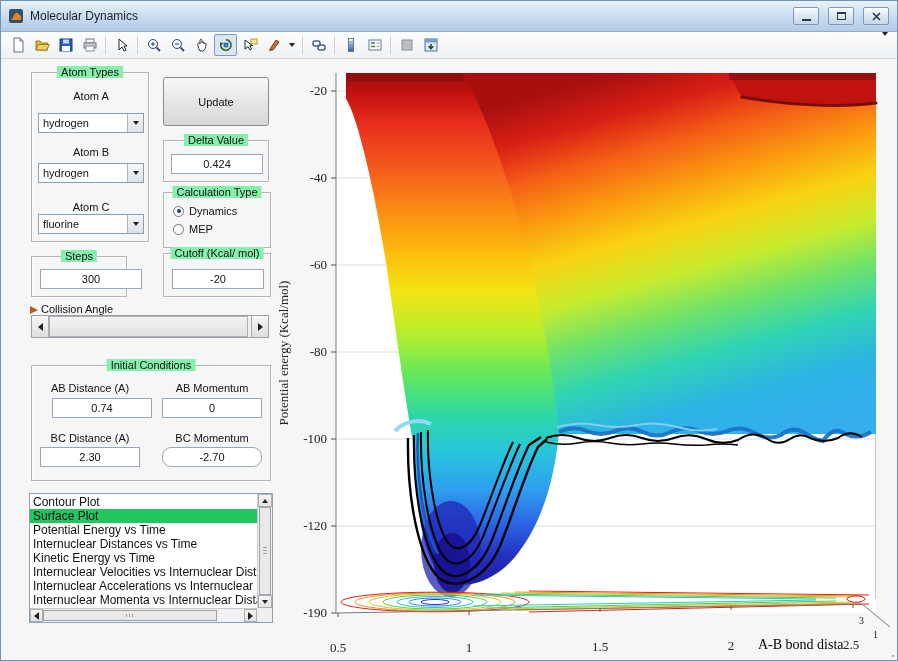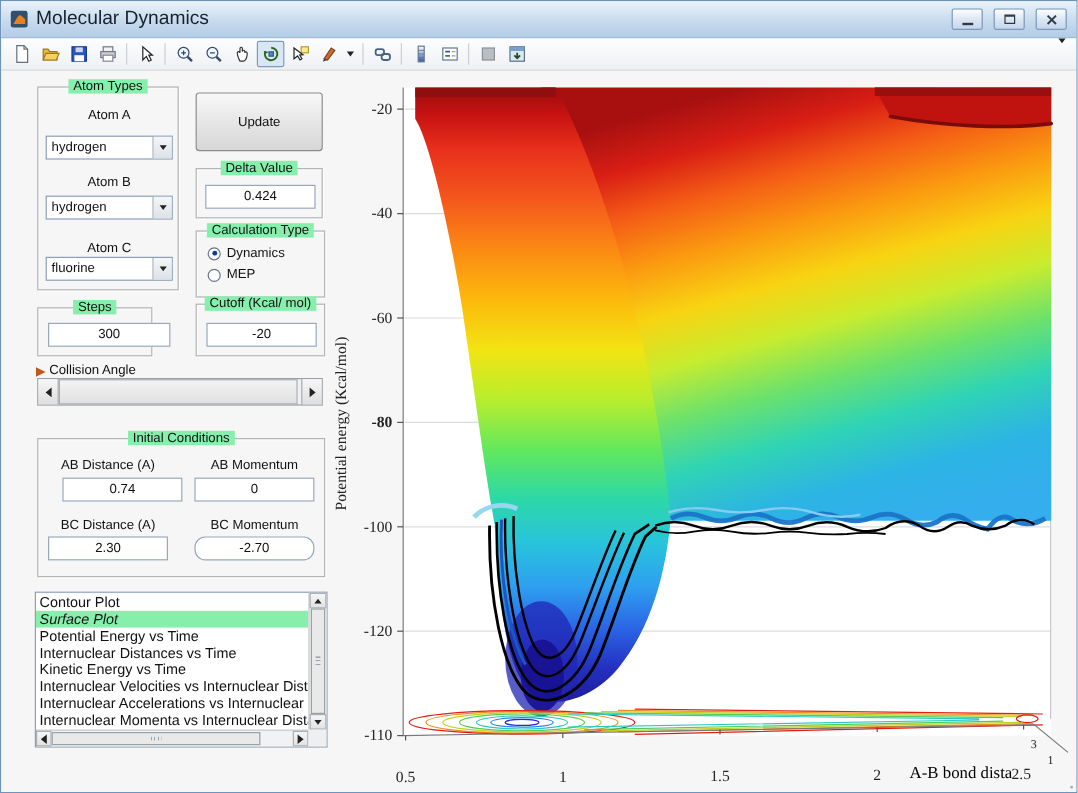--- a/index.html
+++ b/index.html
@@ -7,21 +7,21 @@
   #window{
     position:relative;width:898px;height:661px;background:#f6f6f6;
     border:1px solid #6e94ba;overflow:hidden;
     font-family:"Liberation Sans",sans-serif;color:#111;
   }
   
   .titlebar{position:absolute;top:0;left:0;right:0;height:31px;
     background:linear-gradient(#eaf3fb,#c8daed 55%,#b2cce6);
     border-bottom:1px solid #93aecb;display:flex;align-items:center;padding-left:7px;}
   .app-icon{width:16px;height:16px;display:inline-block;}
-  .title-text{font-size:16px;margin-left:6px;color:#16222e;}
+  .title-text{font-size:12px;margin-left:6px;color:#16222e;}
   .winbtns{position:absolute;right:8px;top:6px;display:flex;gap:9px;}
   .wbtn{width:26px;height:18px;border:1px solid #7d98b8;border-radius:2px;
     background:linear-gradient(#fdfefe,#dce7f2 50%,#c6d7ea);
     display:flex;align-items:center;justify-content:center;}
   .g-min{width:9px;height:2px;background:#2e3a46;margin-top:8px;}
   .g-max{width:9px;height:8px;border:1px solid #2e3a46;border-top-width:2px;}
   
   .toolbar{position:absolute;top:31px;left:0;right:0;height:27px;
     background:linear-gradient(#fcfdfe,#eef1f4);border-bottom:1px solid #d2d5d8;
     display:flex;align-items:center;padding:0 5px;gap:1px;}
@@ -64,21 +64,21 @@
   .tri-l{width:0;height:0;border-top:4px solid transparent;border-bottom:4px solid transparent;border-right:5px solid #222;}
   .tri-r{width:0;height:0;border-top:4px solid transparent;border-bottom:4px solid transparent;border-left:5px solid #222;}
   .sl-thumb{position:absolute;left:17px;top:0;bottom:0;right:20px;
     background:linear-gradient(#f3f3f3,#e1e1e1);border:1px solid #aab0b6;}
   .angle-marker{position:absolute;left:29px;top:247px;width:0;height:0;
     border-top:4px solid transparent;border-bottom:4px solid transparent;border-left:8px solid #c2571a;}
   
   .listbox{position:absolute;left:28px;top:434px;width:244px;height:130px;background:#fff;border:1px solid #8da0b4;}
   .list-inner{position:absolute;left:0;top:1px;right:15px;bottom:14px;overflow:hidden;}
   .litem{height:14px;line-height:14px;padding-left:3px;font-size:12px;white-space:nowrap;}
-  .litem.sel{background:#86efac;font-style:italic;}
+  .litem.sel{background:#22c55e;}
   .vsb{position:absolute;top:0;right:0;width:15px;bottom:14px;background:#f1f2f3;border-left:1px solid #c6cacc;}
   .sb-btn{position:absolute;left:0;right:0;height:13px;background:linear-gradient(#f6f6f6,#e2e2e2);
     border:1px solid #aab0b4;display:flex;align-items:center;justify-content:center;}
   .sb-up{top:0;} .sb-down{bottom:0;}
   .tri-u{width:0;height:0;border-left:3.5px solid transparent;border-right:3.5px solid transparent;border-bottom:4px solid #222;}
   .tri-d{width:0;height:0;border-left:3.5px solid transparent;border-right:3.5px solid transparent;border-top:4px solid #222;}
   .vthumb{position:absolute;left:1px;right:1px;top:13px;bottom:13px;background:#e9e9e9;border:1px solid #9aa0a4;}
   .vthumb::after{content:"";position:absolute;left:3px;right:3px;top:50%;height:8px;transform:translateY(-50%);
     background:repeating-linear-gradient(180deg,#9aa4ac 0 1px,transparent 1px 3px);}
   .hsb{position:absolute;left:0;right:15px;bottom:0;height:14px;background:#f1f2f3;border-top:1px solid #c6cacc;}
@@ -351,24 +351,24 @@
             <line x1="730" y1="605" x2="730" y2="609"></line>
           <line x1="852" y1="603" x2="852" y2="607"></line>
         </g>
       </g>
     </svg>
 
     <div class="ylabel">Potential energy (Kcal/mol)</div>
     <div class="ytick" style="top:24px;">-20</div>
     <div class="ytick" style="top:111px;">-40</div>
     <div class="ytick" style="top:198px;">-60</div>
-    <div class="ytick" style="top:285px;font-weight:bold;">-80</div>
+    <div class="ytick" style="top:285px;">-80</div>
     <div class="ytick" style="top:372px;">-100</div>
     <div class="ytick" style="top:459px;">-120</div>
-    <div class="ytick" style="top:546px;">-110</div>
+    <div class="ytick" style="top:546px;">-190</div>
     <div class="xtick" style="left:315px;top:581px;">0.5</div>
     <div class="xtick" style="left:446px;top:581px;">1</div>
     <div class="xtick" style="left:577px;top:580px;">1.5</div>
     <div class="xtick" style="left:708px;top:579px;">2</div>
     <div class="xtick" style="left:828px;top:578px;">2.5</div>
     <div class="dtick" style="left:858px;top:556px;">3</div>
     <div class="dtick" style="left:872px;top:570px;">1</div>
     <div class="xlabel">A-B bond dista</div>
 
     <div class="gpanel" style="left:30px;top:13px;width:118px;height:170px;">

